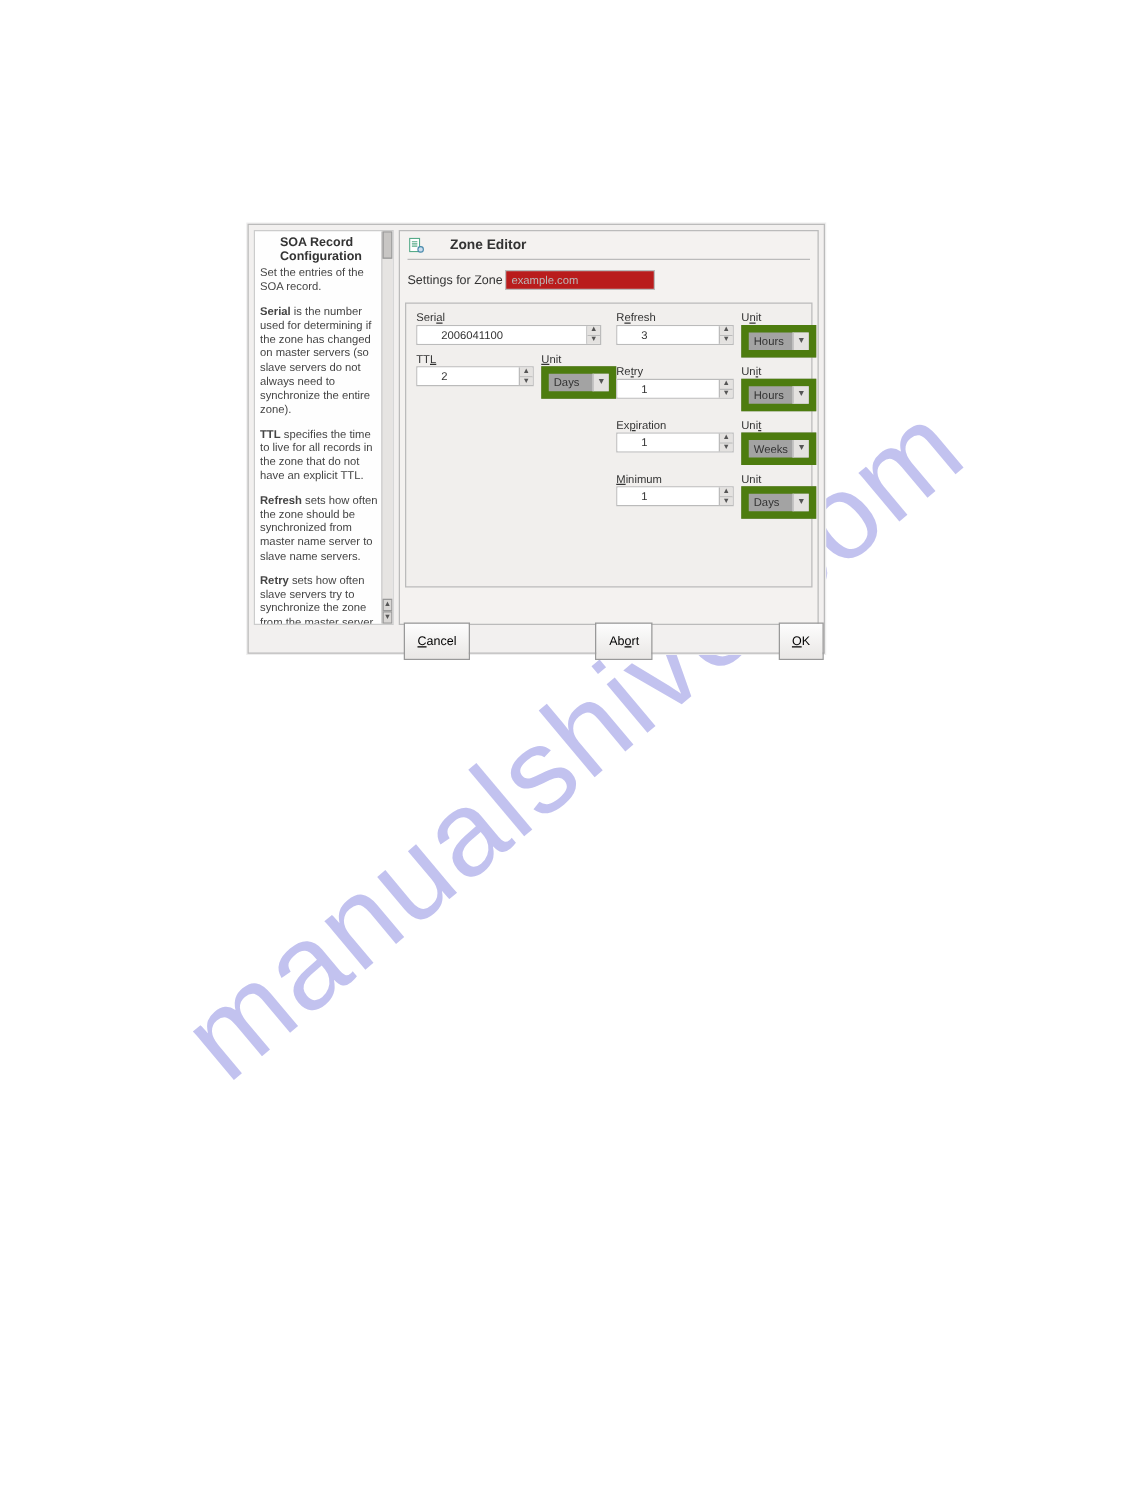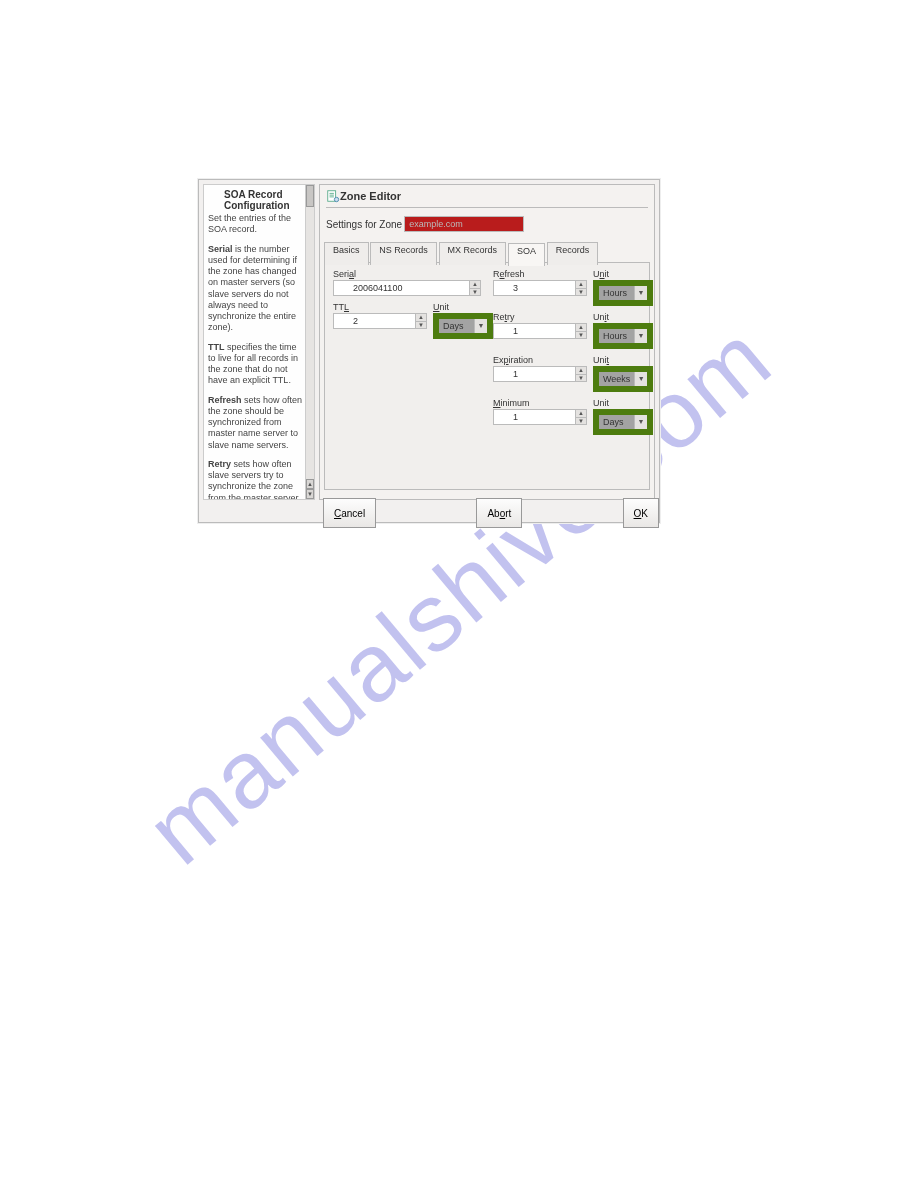--- a/index.html
+++ b/index.html
@@ -8,21 +8,21 @@
 .sidepane{position:absolute;left:4px;top:4px;width:110px;height:314px;background:#fefefe;border:1px solid #ccc;overflow:hidden}
 .sidepane .scroll{width:8px;height:100%;background:#e6e4e2;position:absolute;right:0;top:0;border-left:1px solid #ccc}
 .sidepane .thumb{position:absolute;right:0;top:0;width:8px;height:22px;background:#c8c6c4;border:1px solid #999;box-sizing:border-box}
 .sidepane .arrow{position:absolute;right:0;width:8px;height:10px;background:#d9d7d5;border:1px solid #999;box-sizing:border-box;font-size:6px;text-align:center;line-height:8px;color:#555}
 .sidepane .arrow.up{bottom:10px}
 .sidepane .arrow.dn{bottom:0}
 .sidecontent{padding:4px 6px 4px 4px;width:96px}
 .sidecontent h4{margin:0 0 2px 16px;font-size:10px;font-weight:bold}
 .sidecontent p{margin:0 0 8px 0;font-size:9px;line-height:1.25;color:#444}
 .mainpane{position:absolute;left:120px;top:4px;width:334px;height:314px;border:1px solid #bbb;background:#f4f2f0}
-.mainpane .titlebar{display:flex;align-items:center;gap:0;padding:4px 6px 2px 6px}
+.mainpane .titlebar{display:flex;align-items:center;gap:20px;padding:4px 6px 2px 6px}
 .mainpane .titlebar .ic{width:14px;height:14px;display:inline-block}
 .mainpane h3{margin:0;font-size:11px;font-weight:bold}
 .mainpane hr{border:none;border-top:1px solid #bbb;margin:2px 6px 8px 6px}
 .zonewrap{display:flex;align-items:center;gap:2px;padding:0 6px 10px 6px}
 .zonewrap .fld{flex:0 0 110px;height:14px;border:1px solid #bbb;background:#b91c1c;color:#bbb;font-size:9px;padding:0 4px;line-height:14px}
 .tabs{height:20px;padding:0 4px}
 .tab{display:inline-block;height:18px;border:1px solid #bbb;border-bottom:none;background:#efedeb;font-size:9px;padding:2px 8px;margin-right:-1px;vertical-align:bottom}
 .tab.active{background:#f8f6f4;position:relative;top:1px}
 .tabbody{border:1px solid #bbb;margin:0 4px 4px 4px;height:228px;background:#f1efed;padding:6px 8px;box-sizing:border-box}
 .cols{display:flex;gap:12px}
@@ -79,27 +79,20 @@
       </span>
       <h3>Zone Editor</h3>
     </div>
     <hr>
 
     <div class="zonewrap">
       <span>Settings for Zone</span>
       <div class="fld">example.com</div>
     </div>
 
-    <div class="tabs">
-      <span class="tab">Basics</span>
-      <span class="tab">NS Records</span>
-      <span class="tab">MX Records</span>
-      <span class="tab active">SOA</span>
-      <span class="tab">Records</span>
-    </div>
 
     <div class="tabbody">
       <div class="cols">
 
         <div class="colL">
           <div class="fgroup">
             <span class="lbl">Seri<span class="u">a</span>l</span>
             <div class="num">
               <span class="n">2006041100</span>
               <span class="spin">

